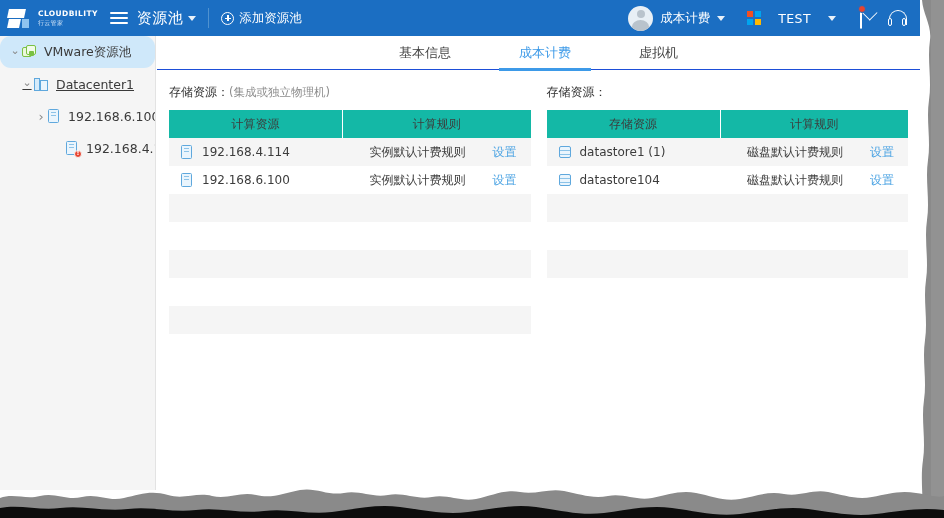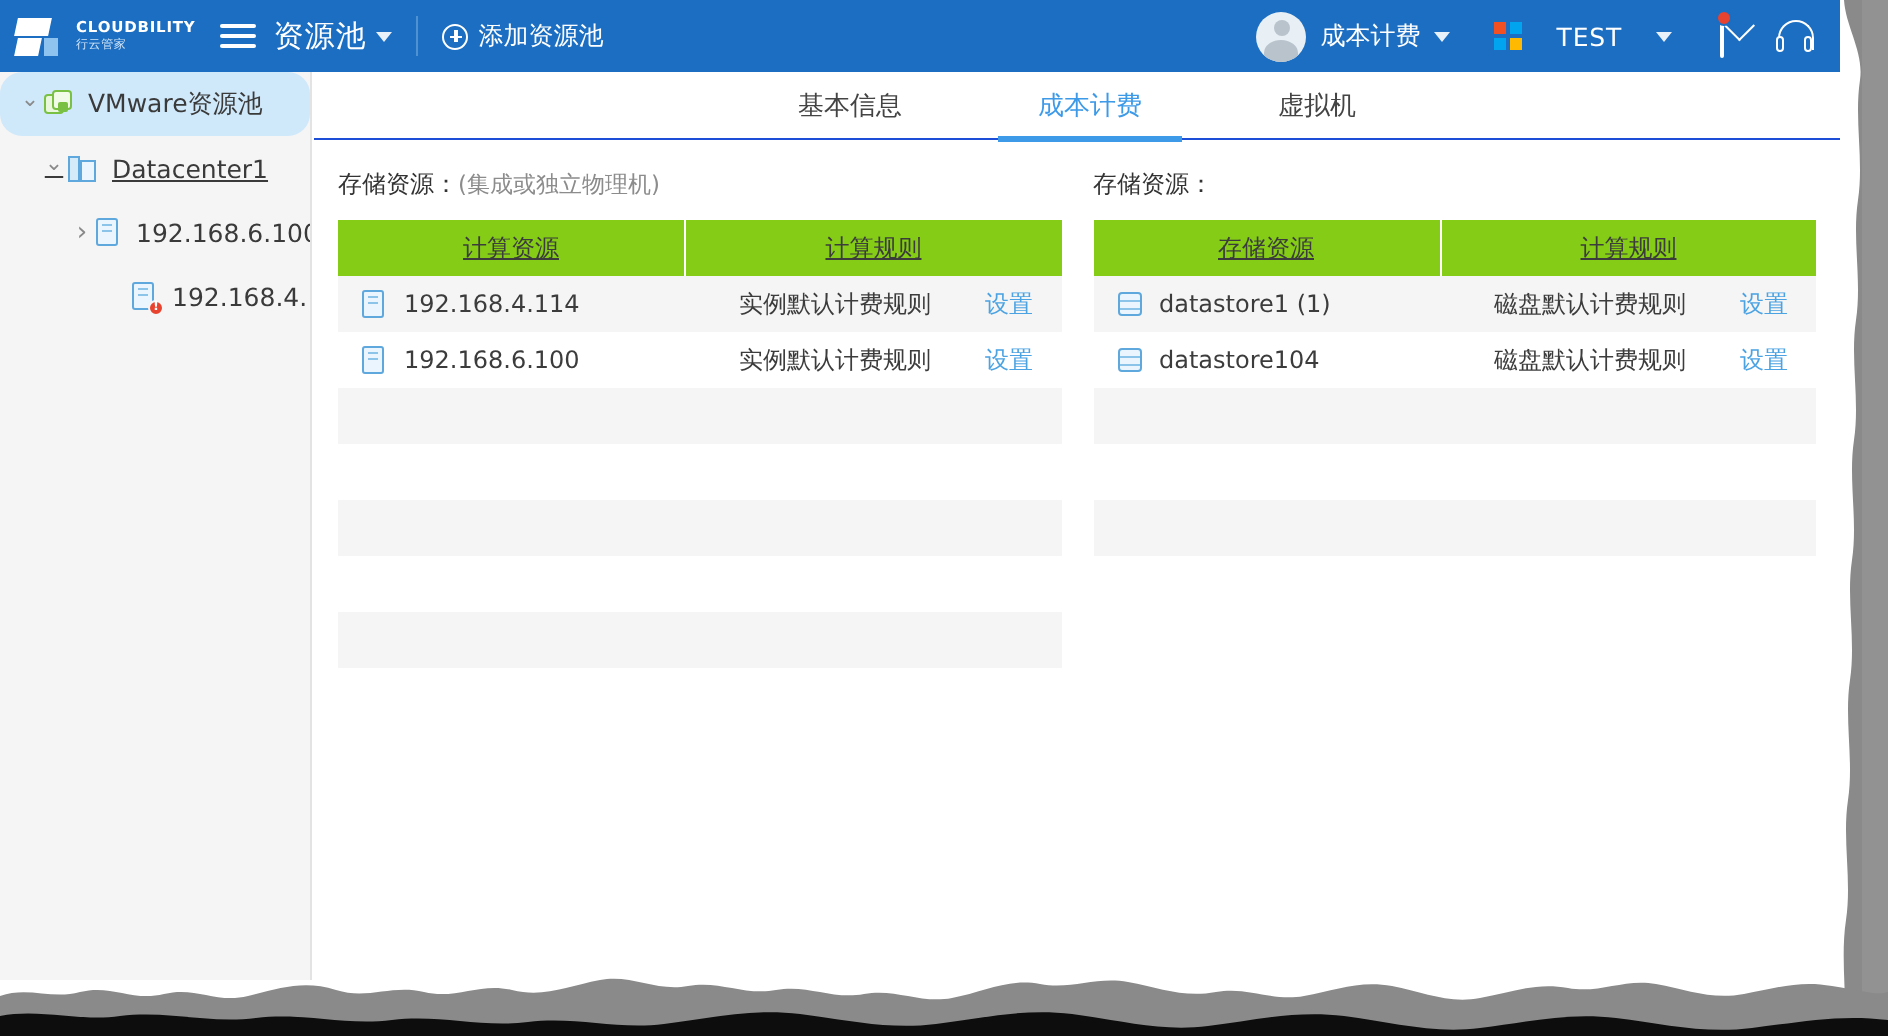--- a/index.html
+++ b/index.html
@@ -280,25 +280,24 @@
     font-size: 12px; color: #333333;
     margin-bottom: 9px;
     white-space: nowrap;
   }
   .panel-caption .muted { color: #8c8c8c; font-size: 11.5px; }
 
   table.grid {
     width: 100%; border-collapse: collapse; table-layout: fixed;
   }
   table.grid th {
-    background: #84cc16;
+    background: #14b8a6;
     font-size: 12px; font-weight: normal; color: #3c3c3c;
     height: 28px; text-align: center;
     border-right: 1px solid #ffffff;
-    text-decoration: underline;
   }
   table.grid th:last-child { border-right: none; }
   table.grid td {
     height: 28px; font-size: 12px; color: #3c3c3c;
     vertical-align: middle;
   }
   table.grid tbody tr:nth-child(odd)  { background: #f5f5f5; }
   table.grid tbody tr:nth-child(even) { background: #ffffff; }
   .cell-name {
     padding-left: 12px;

